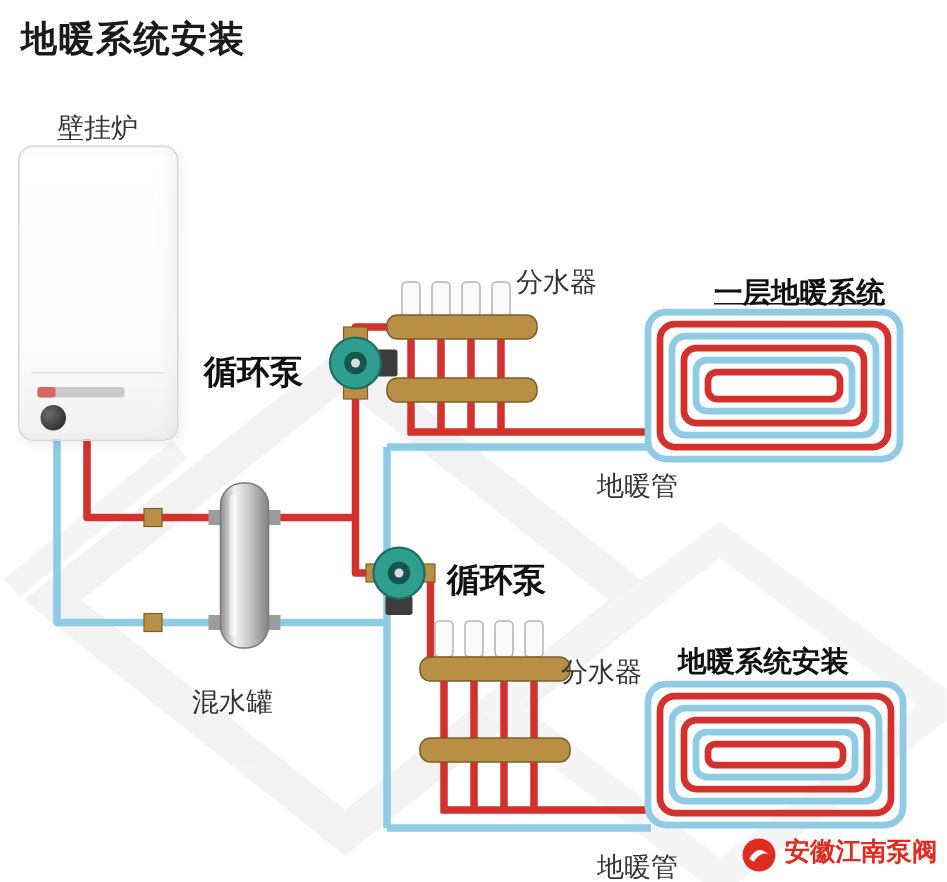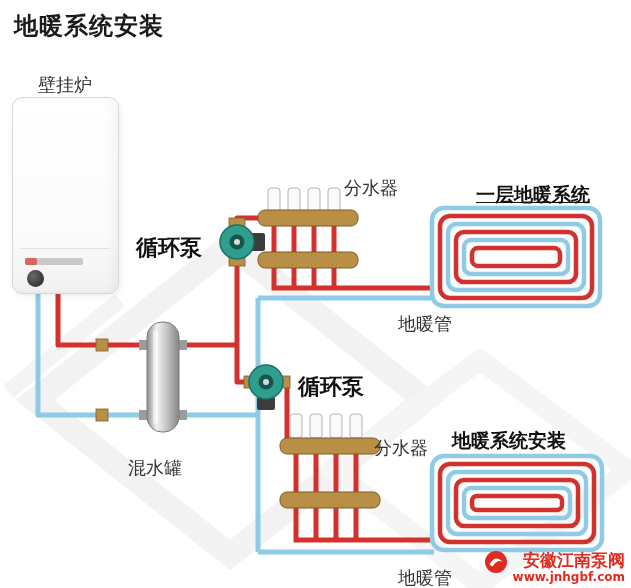--- a/index.html
+++ b/index.html
@@ -182,17 +182,16 @@
 
   <div class="brand">
     <span class="brand-logo">
       <svg width="24" height="24" viewBox="0 0 24 24">
         <circle cx="12" cy="12" r="11" fill="var(--brand)"></circle>
         <path d="M5.5 14.5 Q11 4.5 18.5 11.5 Q13 9.5 8.5 16.5 Z" fill="#ffffff"></path>
       </svg>
     </span>
     <div class="brand-text">
       <div class="brand-name">安徽江南泵阀</div>
-      <div class="brand-url">www.jnhgbf.com</div>
     </div>
   </div>
 
 </div>
 
 </body></html>

